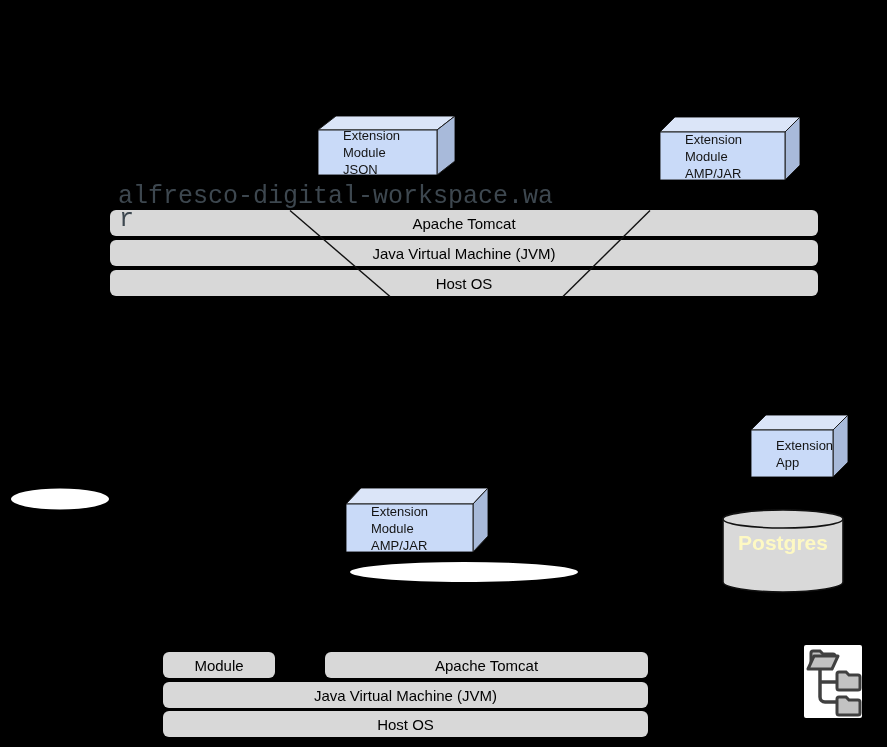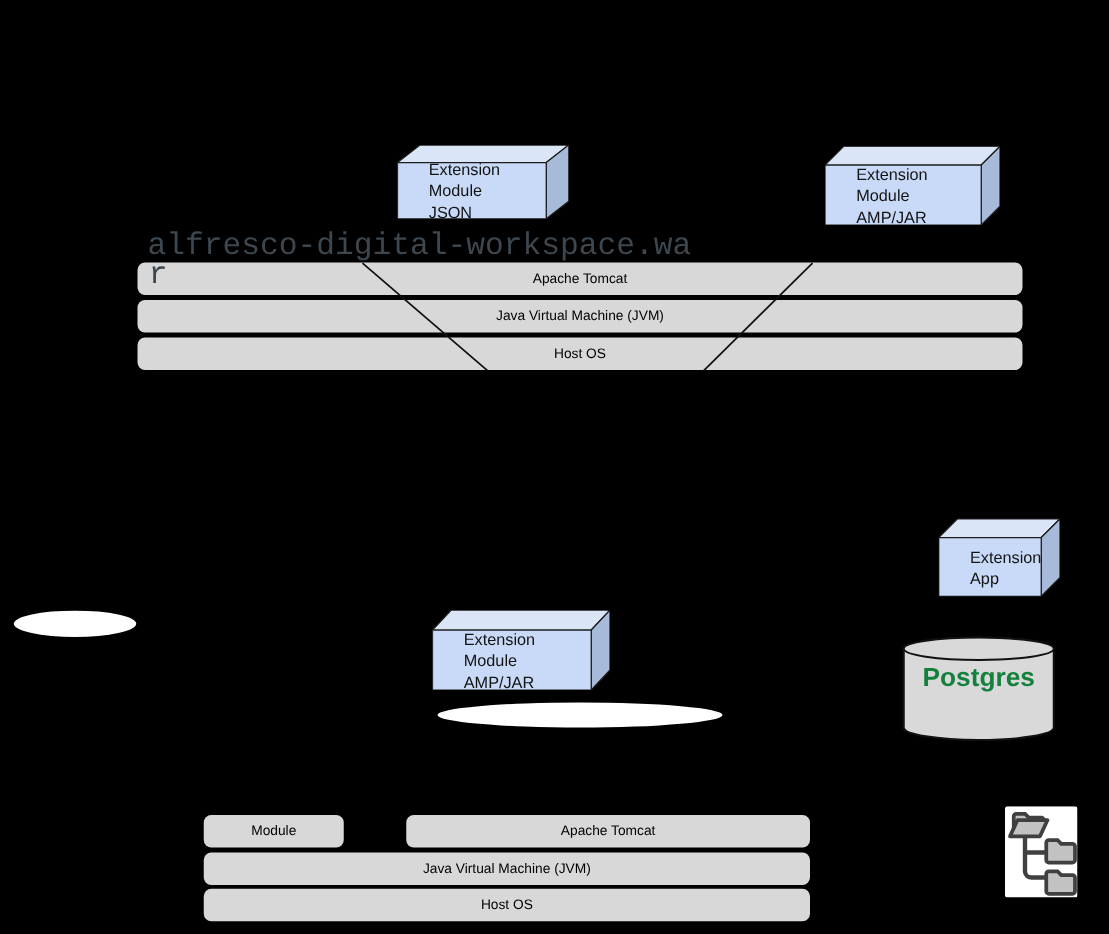--- a/index.html
+++ b/index.html
@@ -4,38 +4,38 @@
 <style>
   html,body{margin:0;padding:0;background:#000;}
   #canvas{
     position:relative;width:887px;height:747px;background:#000000;
     font-family:"Liberation Sans","DejaVu Sans",sans-serif;overflow:hidden;
   }
   
   .bar{
     position:absolute;background:#d8d8d8;border-radius:6px;
     display:flex;align-items:center;justify-content:center;
-    font-size:11px;color:#000;z-index:2;
+    font-size:15px;color:#000;z-index:2;
   }
   
   .box3d{position:absolute;z-index:4;}
   .box3d svg{position:absolute;left:0;top:0;}
   .box3d .lbl{
     position:absolute;display:flex;flex-direction:column;justify-content:center;
     box-sizing:border-box;padding-left:25px;font-size:13px;line-height:17px;color:#141414;
   }
   
   .mono{
     position:absolute;font-family:"Liberation Mono","DejaVu Sans Mono",monospace;
     font-size:25px;line-height:21px;color:#3d474f;white-space:pre;z-index:5;
   }
   .overlay{position:absolute;left:0;top:0;z-index:3;pointer-events:none;}
   .db-label{
     position:absolute;left:723px;top:531px;width:120px;text-align:center;
-    font-size:21px;line-height:24px;color:#15803d;z-index:5;
+    font-size:21px;line-height:24px;color:#fef9c3;z-index:5;
   }
   .db-label .db-name{font-weight:bold;}
   .icon-wrap{position:absolute;left:804px;top:645px;z-index:4;}
 </style>
 </head>
 <body>
 
 <div id="canvas">
 
   <div class="box3d" style="left:318px;top:116px;width:137px;height:59px">

